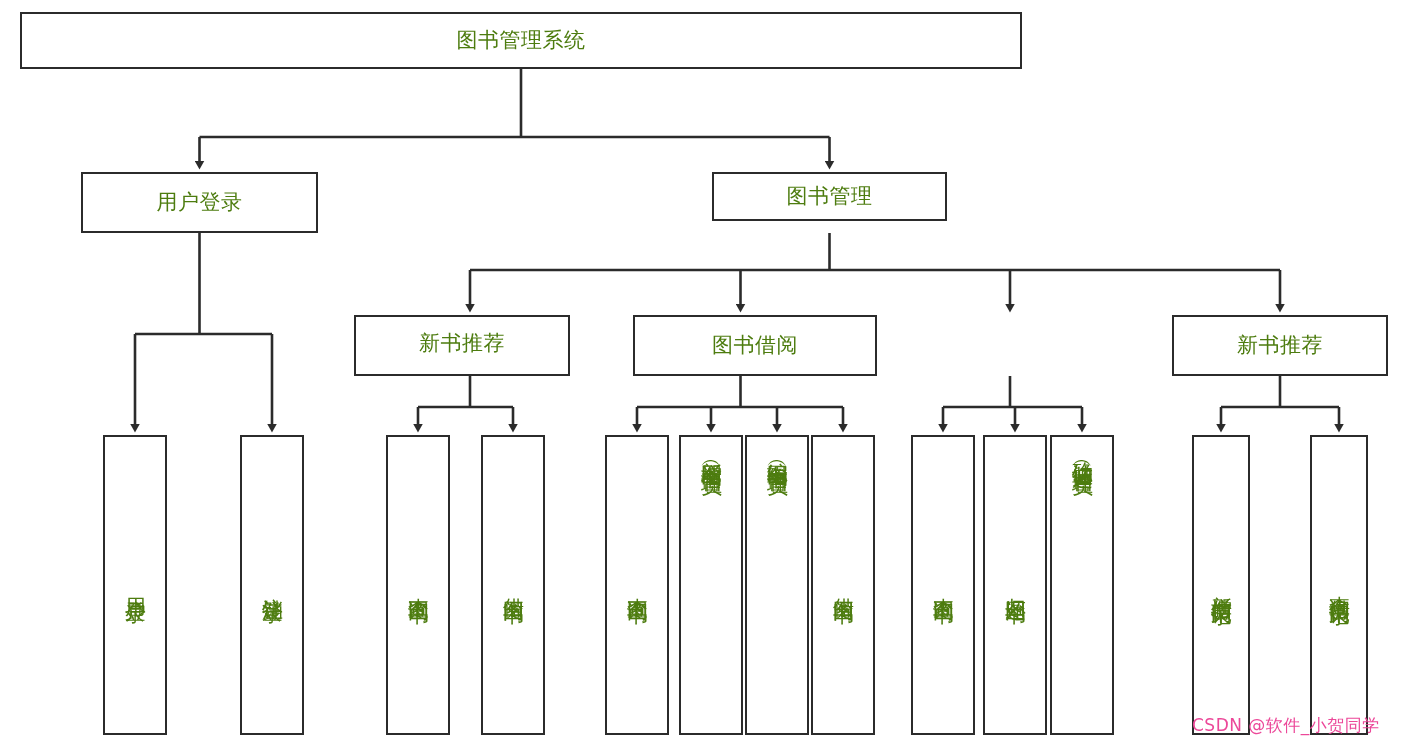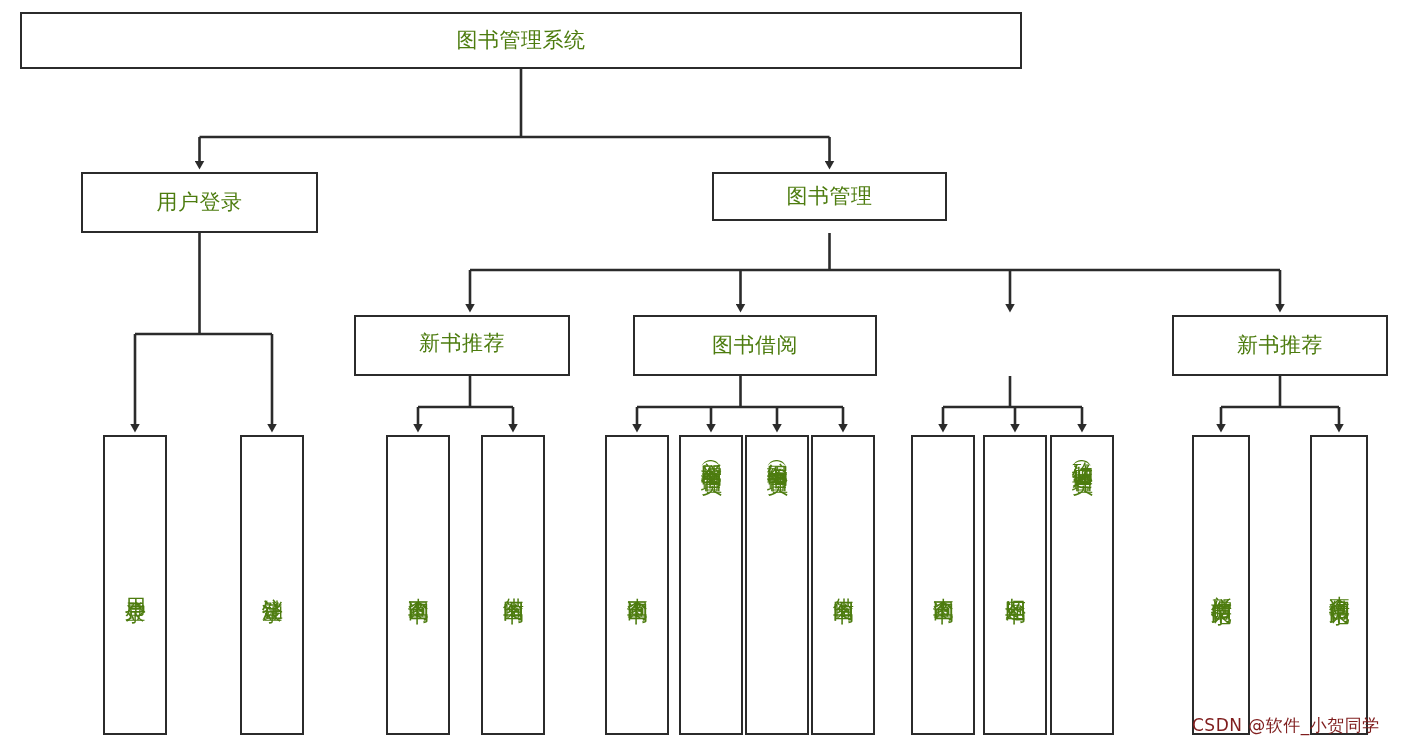--- a/index.html
+++ b/index.html
@@ -59,21 +59,21 @@
     letter-spacing: 2px;
     line-height: 1;
   }
   .node.vert.centered {
     align-items: center;
     padding-top: 0;
   }
   .watermark {
     position: absolute;
     font-size: 17px;
-    color: #7f1d1d;
+    color: #ec4899;
     white-space: nowrap;
     letter-spacing: 0.5px;
   }
 </style>
 </head>
 <body>
 
 <div id="diagram-root">
 
   <svg id="diagram-svg" viewBox="0 0 1405 747" xmlns="http://www.w3.org/2000/svg">

